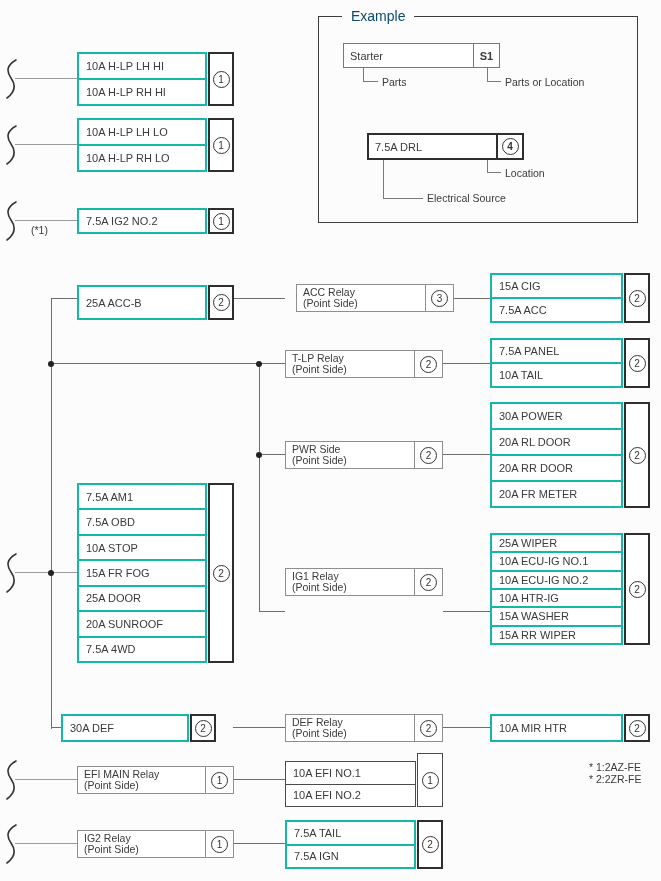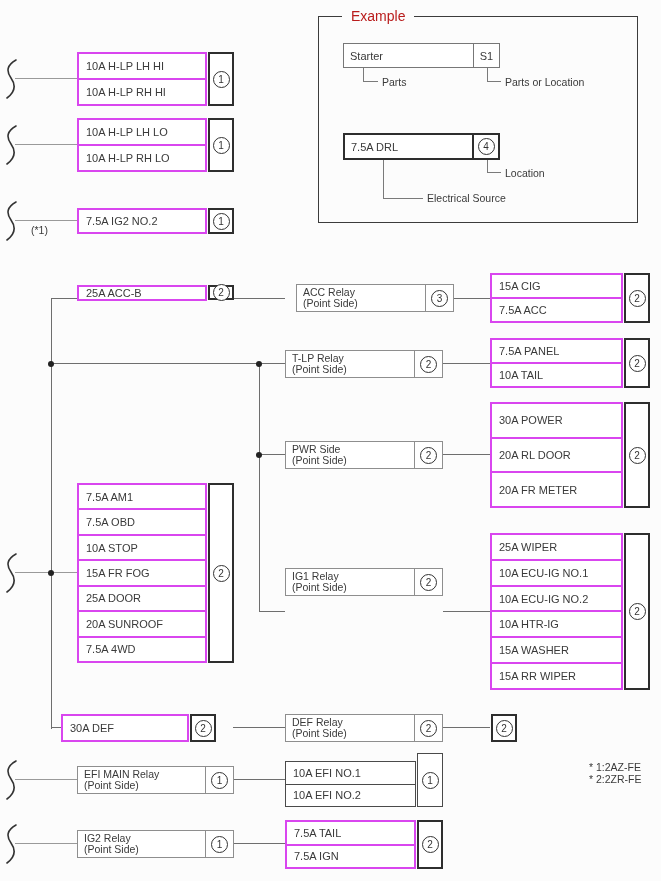--- a/index.html
+++ b/index.html
@@ -12,21 +12,21 @@
   .hl{position:absolute;height:1.3px;background:#6e6e6e;}
   .vl{position:absolute;width:1.3px;background:#6e6e6e;}
   .hl.lt,.vl.lt{background:#9a9a9a;}
   .dot{position:absolute;width:6px;height:6px;border-radius:50%;background:#222;}
   
   .squig{position:absolute;}
   
   .fusebox{position:absolute;display:flex;align-items:stretch;}
   .cells{flex:1;display:flex;flex-direction:column;}
   .cell{
-    flex:1;border:2px solid #d946ef;background:#fff;margin-top:-2px;
+    flex:1;border:2px solid #14b8a6;background:#fff;margin-top:-2px;
     display:flex;align-items:center;padding-left:7px;font-size:11px;white-space:nowrap;
   }
   .cell:first-child{margin-top:0;}
   .loccol{
     width:26px;margin-left:1px;border:2px solid #2e2e2e;background:#fff;
     display:flex;align-items:center;justify-content:center;
   }
   .fusebox.thin .cell{border-width:1px;border-color:#4a4a4a;margin-top:-1px;}
   .fusebox.thin .cell:first-child{margin-top:8px;}
   .fusebox.thin .loccol{border-width:1px;border-color:#4a4a4a;}
@@ -38,26 +38,26 @@
   .rtext{flex:1;display:flex;flex-direction:column;justify-content:center;padding-left:6px;
     font-size:10.5px;line-height:11.5px;white-space:nowrap;}
   .rloc{width:28px;border-left:1px solid #8e8e8e;display:flex;align-items:center;justify-content:center;}
   
   .circ{
     width:17px;height:17px;border:1.3px solid #333;border-radius:50%;
     display:flex;align-items:center;justify-content:center;font-size:10px;color:#333;background:#fff;
   }
   
   .exampleframe{position:absolute;border:1.5px solid #3c3c3c;background:transparent;}
-  .exampletitle{position:absolute;background:#fcfcfc;padding:0 9px;font-size:14px;color:#b91c1c;white-space:nowrap;}
+  .exampletitle{position:absolute;background:#fcfcfc;padding:0 9px;font-size:14px;color:#0c4a6e;white-space:nowrap;}
   .exbox{position:absolute;display:flex;align-items:stretch;background:#fff;}
   .exbox.thin{border:1px solid #777;}
-  .exbox.bold{border:2px solid #2e2e2e;}
+  .exbox.bold{border:2px solid #2e2e2e;margin-left:24px;}
   .exbox .xtext{flex:1;display:flex;align-items:center;padding-left:6px;font-size:11px;white-space:nowrap;}
-  .exbox .xcode{width:26px;display:flex;align-items:center;justify-content:center;font-size:11px;}
+  .exbox .xcode{width:26px;display:flex;align-items:center;justify-content:center;font-size:11px;font-weight:bold;}
   .exbox.thin .xcode{border-left:1px solid #777;}
   .exbox.bold .xcode{border-left:2px solid #2e2e2e;}
   .exl{position:absolute;background:#7a7a7a;}
   .exl.h{height:1px;}
   .exl.v{width:1px;}
   .caption{position:absolute;font-size:10.5px;color:#3a3a3a;white-space:nowrap;}
   .notes{position:absolute;font-size:10.5px;line-height:12px;color:#3a3a3a;white-space:nowrap;}
 </style>
 </head>
 <body>
@@ -170,21 +170,21 @@
         <span class="circ">4</span>
       </div>
   </div>
   <div class="exl v" style="left:487px;top:160px;height:13px"></div>
   <div class="exl h" style="left:487px;top:172px;width:14px"></div>
   <div class="caption" style="left:505px;top:167px">Location</div>
   <div class="exl v" style="left:383px;top:160px;height:39px"></div>
   <div class="exl h" style="left:383px;top:198px;width:40px"></div>
   <div class="caption" style="left:427px;top:192px">Electrical Source</div>
 
-  <div class="fusebox" style="left:77px;top:285px;width:157px;height:15px">
+  <div class="fusebox" style="left:77px;top:285px;width:157px;height:35px">
     <div class="cells">
       <div class="cell">25A ACC-B</div>
     </div>
     <div class="loccol">
         <span class="circ">2</span>
       </div>
   </div>
 
   <div class="fusebox" style="left:77px;top:483px;width:157px;height:180px">
     <div class="cells">
@@ -317,42 +317,46 @@
     </div>
     <div class="loccol">
         <span class="circ">2</span>
       </div>
   </div>
 
   <div class="fusebox" style="left:490px;top:402px;width:160px;height:106px">
     <div class="cells">
       <div class="cell">30A POWER</div>
       <div class="cell">20A RL DOOR</div>
+      <div class="cell">20A RR DOOR</div>
       <div class="cell">20A FR METER</div>
     </div>
     <div class="loccol">
         <span class="circ">2</span>
       </div>
   </div>
 
-  <div class="fusebox" style="left:490px;top:533px;width:160px;height:157px">
+  <div class="fusebox" style="left:490px;top:533px;width:160px;height:112px">
     <div class="cells">
       <div class="cell">25A WIPER</div>
       <div class="cell">10A ECU-IG NO.1</div>
       <div class="cell">10A ECU-IG NO.2</div>
       <div class="cell">10A HTR-IG</div>
       <div class="cell">15A WASHER</div>
       <div class="cell">15A RR WIPER</div>
     </div>
     <div class="loccol">
         <span class="circ">2</span>
       </div>
   </div>
 
   <div class="fusebox" style="left:490px;top:714px;width:160px;height:28px">
+    <div class="cells">
+      <div class="cell">10A MIR HTR</div>
+    </div>
     <div class="loccol">
         <span class="circ">2</span>
       </div>
   </div>
 
   <div class="notes" style="left:589px;top:761px">
     <div>* 1:2AZ-FE</div>
     <div>* 2:2ZR-FE</div>
   </div>
 

